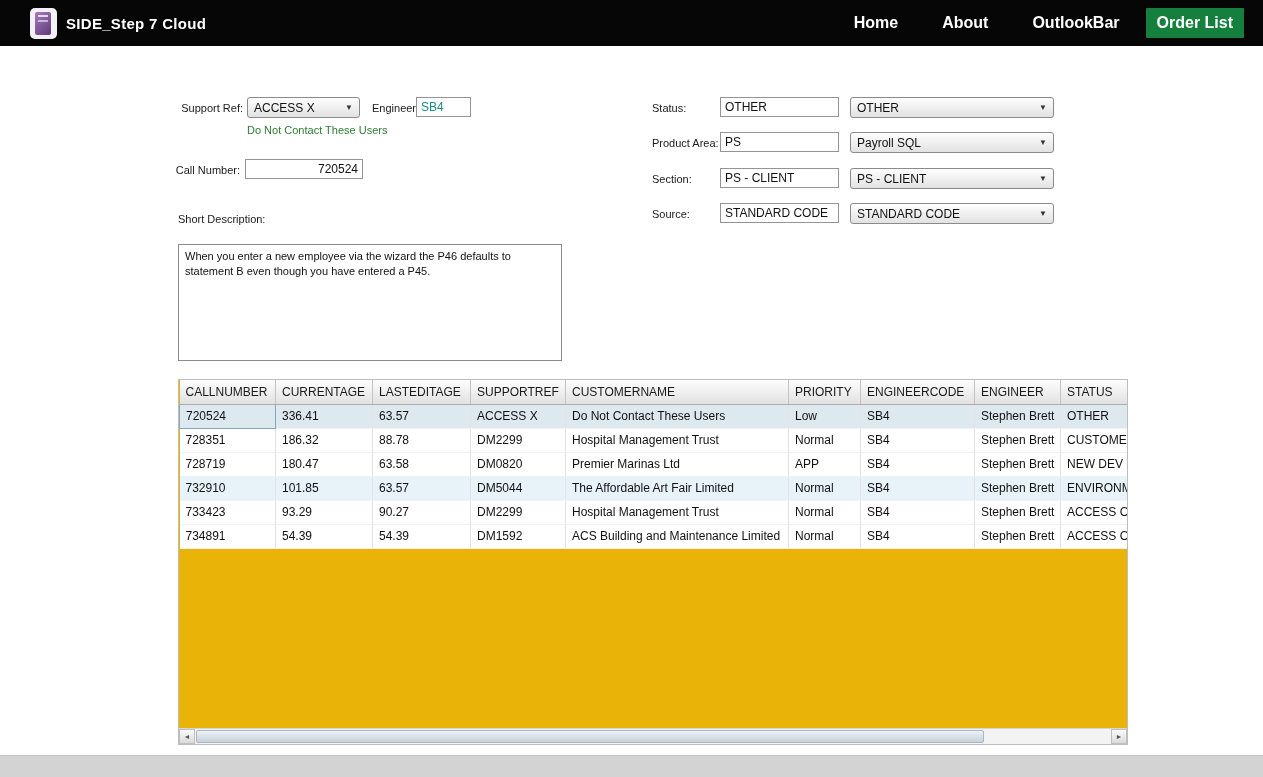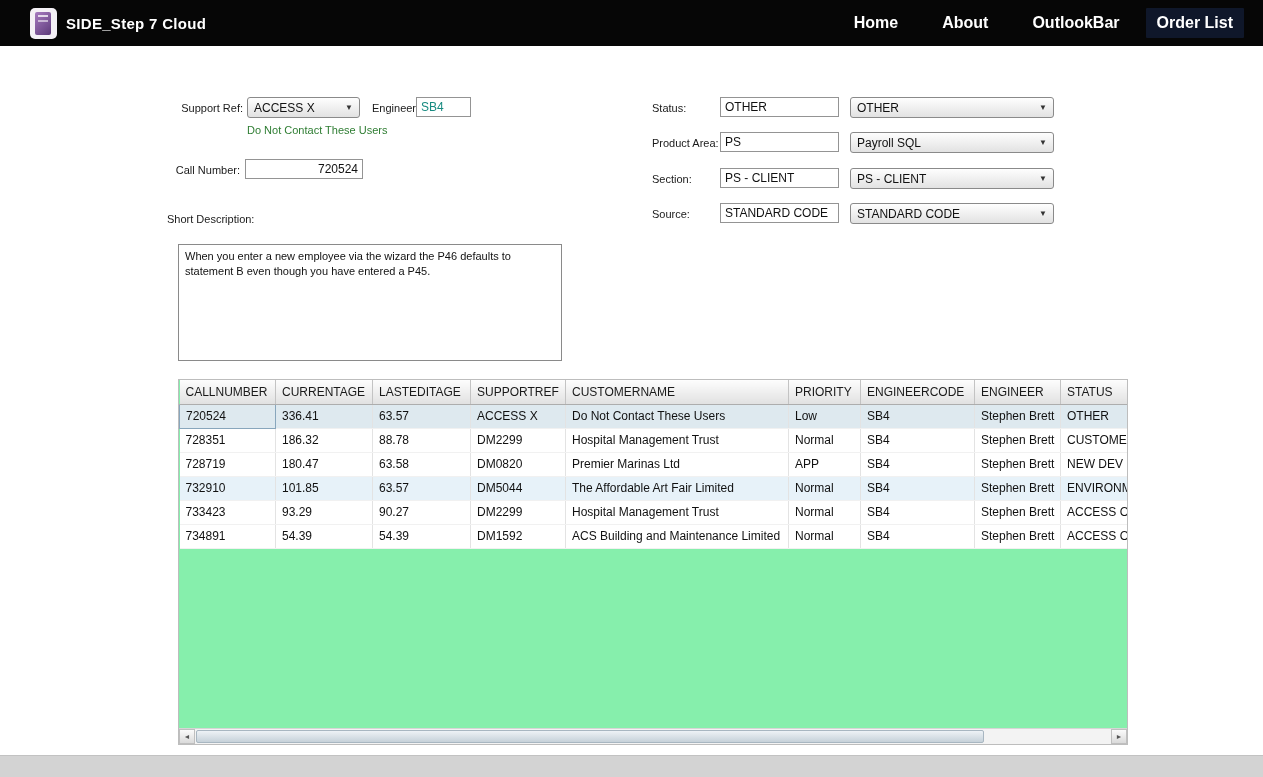--- a/index.html
+++ b/index.html
@@ -9,39 +9,39 @@
 
   
   .topbar{position:absolute;top:0;left:0;right:0;height:46px;background:#060606;display:flex;align-items:center;padding:0 19px 0 30px;}
   .logo{width:27px;height:31px;background:#f4f1f6;border-radius:5px;position:relative;flex:0 0 auto;}
   .logo-book{position:absolute;left:5px;top:4px;width:16px;height:23px;background:linear-gradient(135deg,#a77cc0,#5d3a7a);border-radius:2px;}
   .logo-book:before{content:"";position:absolute;left:3px;top:3px;right:3px;height:2px;background:rgba(255,255,255,.75);}
   .logo-book:after{content:"";position:absolute;left:3px;top:8px;right:3px;height:2px;background:rgba(255,255,255,.55);}
   .app-title{color:#ffffff;font-size:15px;font-weight:bold;margin-left:9px;letter-spacing:.3px;white-space:nowrap;}
   .nav{margin-left:auto;display:flex;align-items:center;}
   .nav a{color:#ffffff;font-size:16px;font-weight:bold;text-decoration:none;margin-left:44px;white-space:nowrap;cursor:pointer;}
-  .nav a.btn-active{background:#0f172a;padding:6px 11px;margin-left:26px;border-radius:1px;}
+  .nav a.btn-active{background:#15803d;padding:6px 11px;margin-left:26px;border-radius:1px;}
 
   
   .welcomebar{position:absolute;top:46px;left:0;right:0;height:21px;background:linear-gradient(#9a9a9a,#818181);color:#ffffff;font-size:11px;line-height:21px;text-align:right;padding-right:28px;}
 
   
   .flabel{position:absolute;font-size:11px;color:#1a1a1a;white-space:nowrap;}
   .flabel.r{text-align:right;}
   .green-link{position:absolute;font-size:11px;color:#2e7d32;white-space:nowrap;cursor:pointer;}
   .tbox{position:absolute;border:1px solid #949494;background:#fff;font-size:12px;padding:0 4px;font-family:inherit;height:20px;color:#111;}
   .tbox.teal{color:#178a80;}
   .tbox.ralign{text-align:right;}
   .desc{position:absolute;left:178px;top:244px;width:384px;height:117px;border:1px solid #8a8a8a;font-size:11px;padding:4px 6px;font-family:inherit;resize:none;line-height:1.35;color:#111;background:#fff;}
   .dd{position:absolute;height:21px;border:1px solid #8a8a8a;border-radius:3px;background:linear-gradient(#fefefe,#e2e2e2);display:flex;align-items:center;cursor:default;overflow:hidden;}
   .dd-value{flex:1;font-size:12px;padding-left:6px;white-space:nowrap;overflow:hidden;color:#111;}
   .dd-arrow{width:20px;text-align:center;font-size:8px;color:#333;flex:0 0 auto;}
 
   
-  .grid{position:absolute;left:178px;top:379px;width:950px;height:366px;border:1px solid #bdbdbd;background:#86efac;overflow:hidden;}
+  .grid{position:absolute;left:178px;top:379px;width:950px;height:366px;border:1px solid #bdbdbd;background:#eab308;overflow:hidden;}
   .grid table{border-collapse:collapse;table-layout:fixed;width:958px;}
   .grid th{background:linear-gradient(#fdfdfd,#e1e1e1);border-right:1px solid #c3c3c3;border-bottom:1px solid #adadad;font-size:12px;font-weight:normal;color:#1a1a1a;text-align:left;padding:4px 6px;height:24px;white-space:nowrap;overflow:hidden;}
   .grid td{font-size:12px;color:#111;padding:3px 6px;height:24px;border-right:1px solid #e3e3e3;border-bottom:1px solid #f1f1f1;white-space:nowrap;overflow:hidden;background:#ffffff;}
   .grid tr.alt td{background:#e7f2f9;}
   .grid tr.selected td{background:#dee9ef;}
   .grid tr.selected td:first-child{border:1px solid #88a6bc;}
   .hscroll{position:absolute;left:0;right:0;bottom:0;height:16px;background:#ededed;border-top:1px solid #d6d6d6;display:flex;align-items:stretch;}
   .sbtn{width:16px;background:linear-gradient(#fbfbfb,#dadada);border:1px solid #bfbfbf;font-size:7px;color:#555;display:flex;align-items:center;justify-content:center;cursor:pointer;flex:0 0 auto;}
   .strack{flex:1;position:relative;background:#f3f3f3;}
   .sthumb{position:absolute;left:1px;top:1px;bottom:1px;width:86%;background:linear-gradient(#eef2f6,#c6d1d9);border:1px solid #a8b6c1;border-radius:2px;cursor:grab;}
@@ -72,21 +72,21 @@
     <span class="dd-value">ACCESS X</span>
     <span class="dd-arrow">▼</span>
   </div>
   <span class="flabel" style="left:372px;top:102px;">Engineer:</span>
   <input class="tbox teal" style="left: 416px; top: 97px; width: 55px;" value="SB4">
   <span class="green-link" style="left:247px;top:124px;">Do Not Contact These Users</span>
 
   <span class="flabel r" style="left:163px;top:164px;width:77px;">Call Number:</span>
   <input class="tbox ralign" style="left: 245px; top: 159px; width: 118px;" value="720524">
 
-  <span class="flabel" style="left:167px;top:213px;">Short Description:</span>
+  <span class="flabel" style="left:178px;top:213px;">Short Description:</span>
   <textarea class="desc" style="">When you enter a new employee via the wizard the P46 defaults to statement B even though you have entered a P45.</textarea>
 
   <span class="flabel" style="left:652px;top:102px;text-align:center;">Status:</span>
   <input class="tbox" style="left: 720px; top: 97px; width: 119px;" value="OTHER">
   <div class="dd" style="left:850px;top:97px;width:204px;">
     <span class="dd-value">OTHER</span>
     <span class="dd-arrow">▼</span>
   </div>
 
   <span class="flabel" style="left:652px;top:137px;">Product Area:</span>

